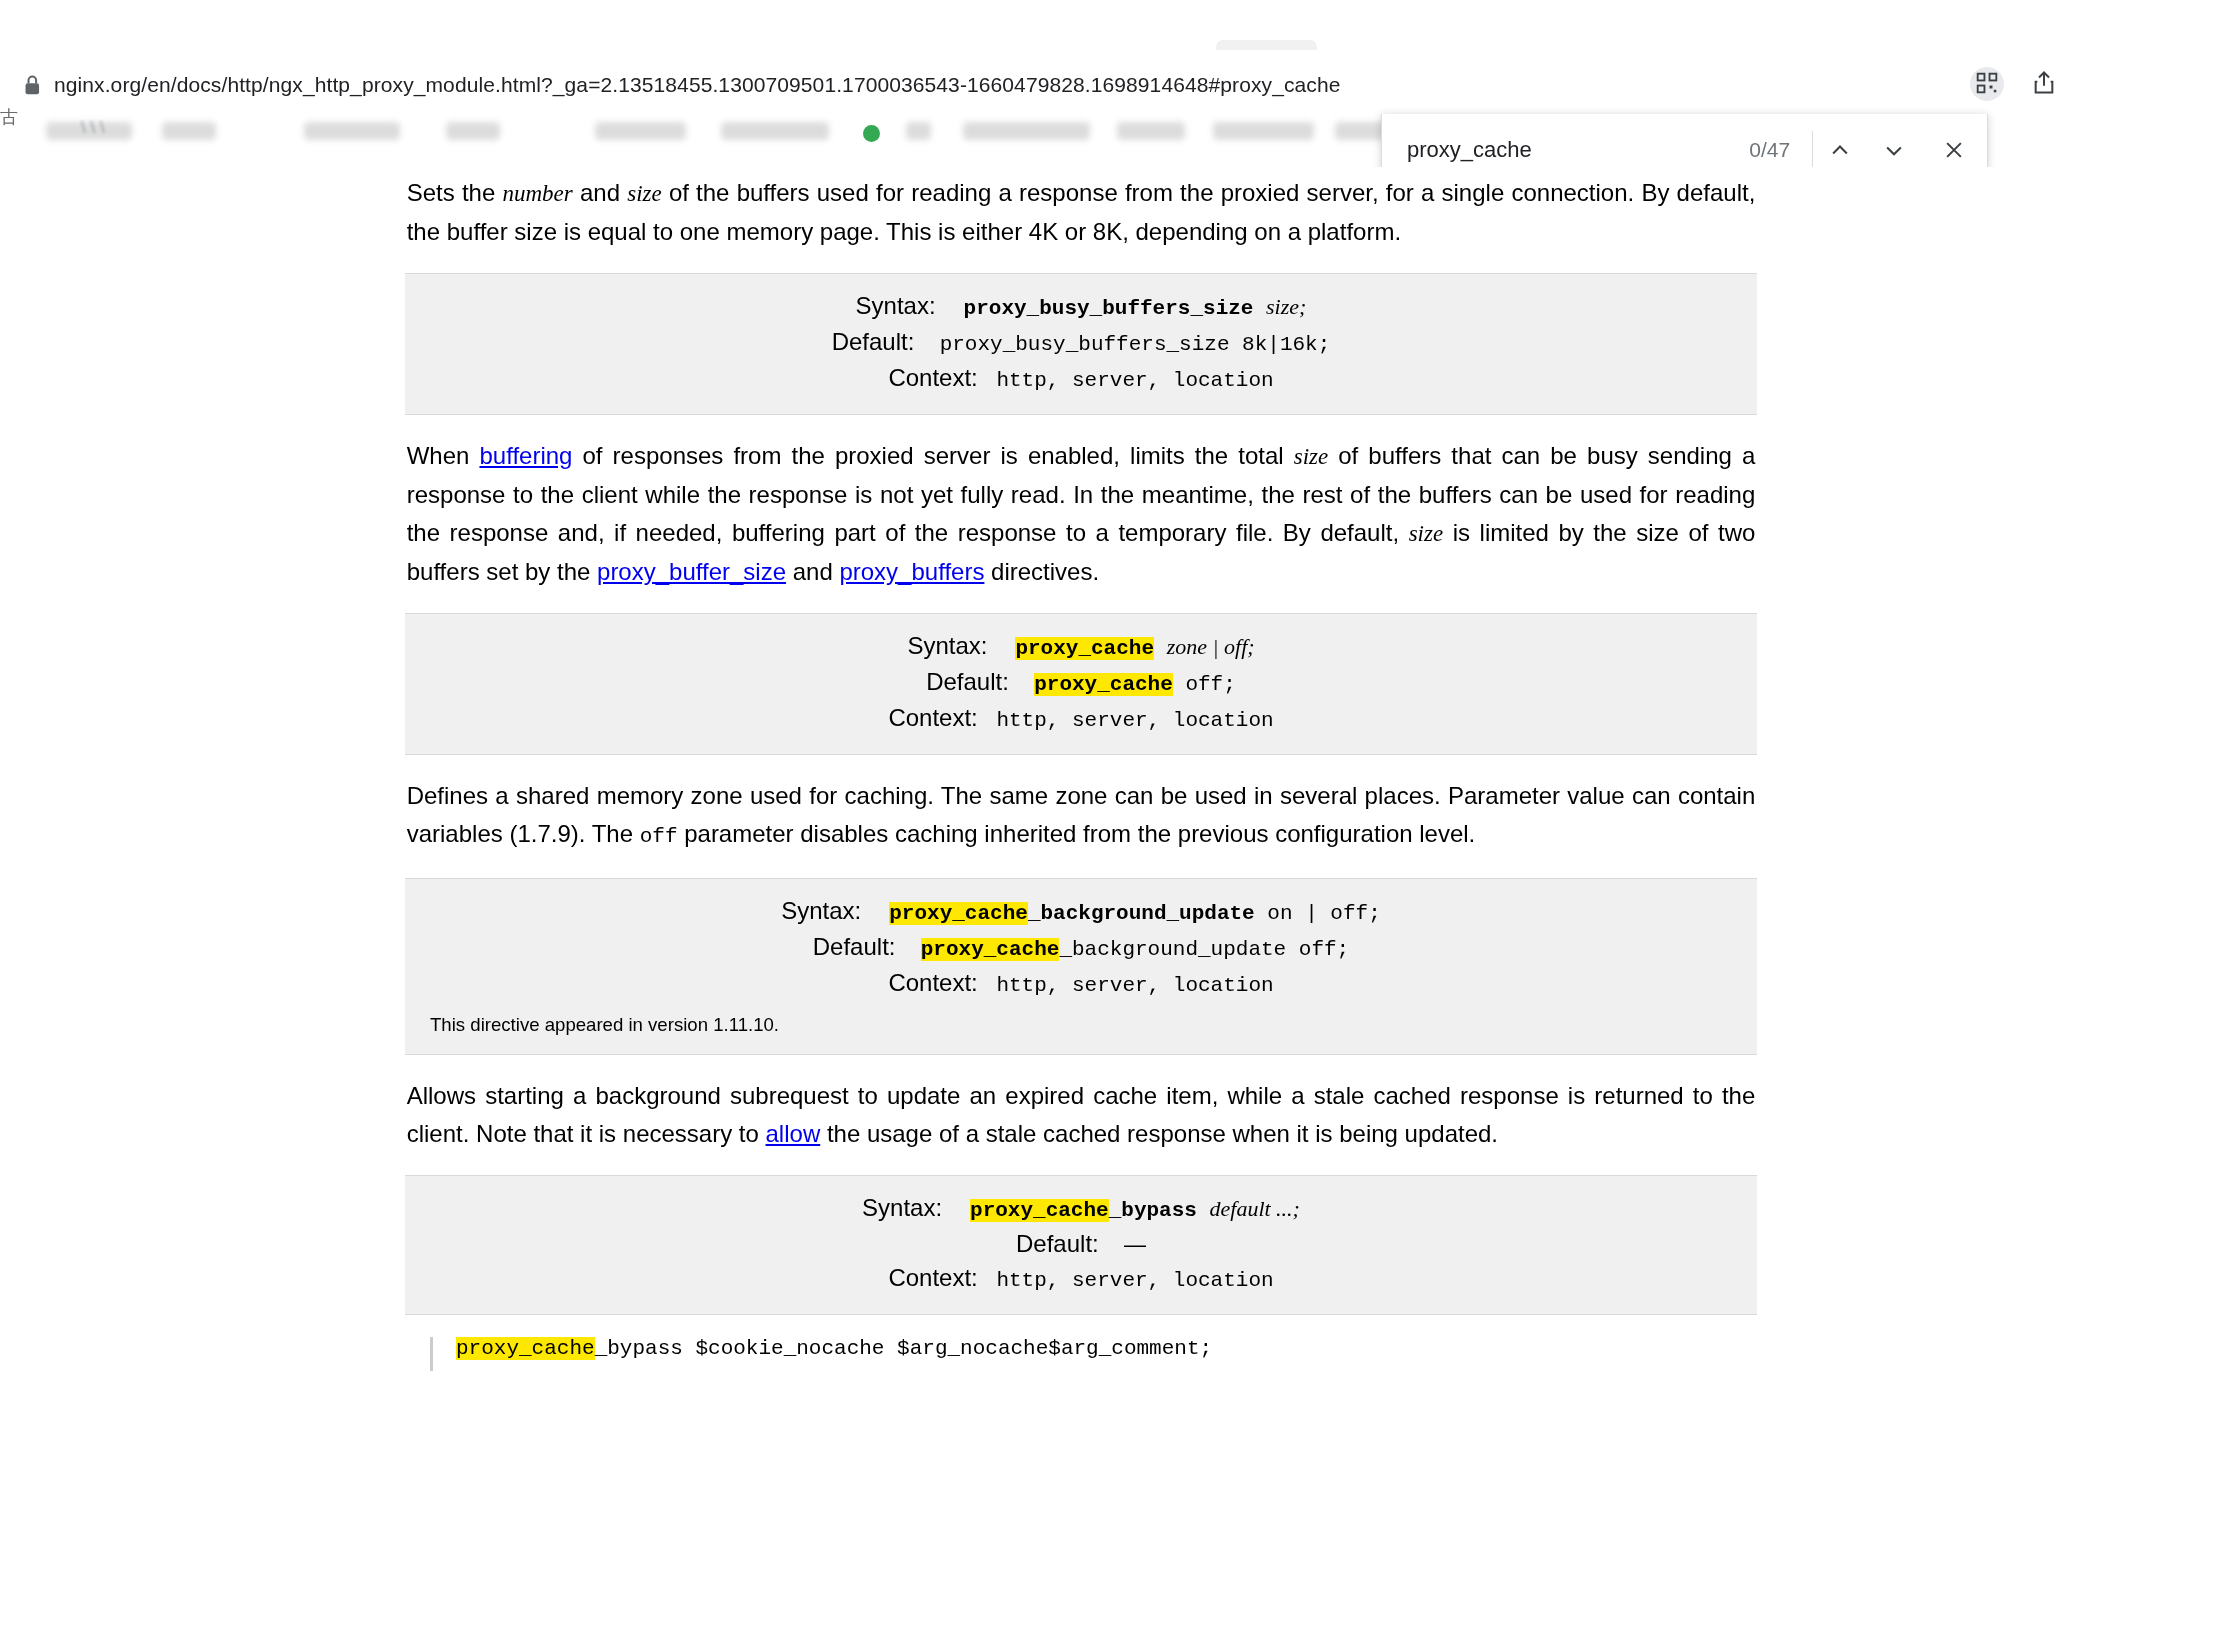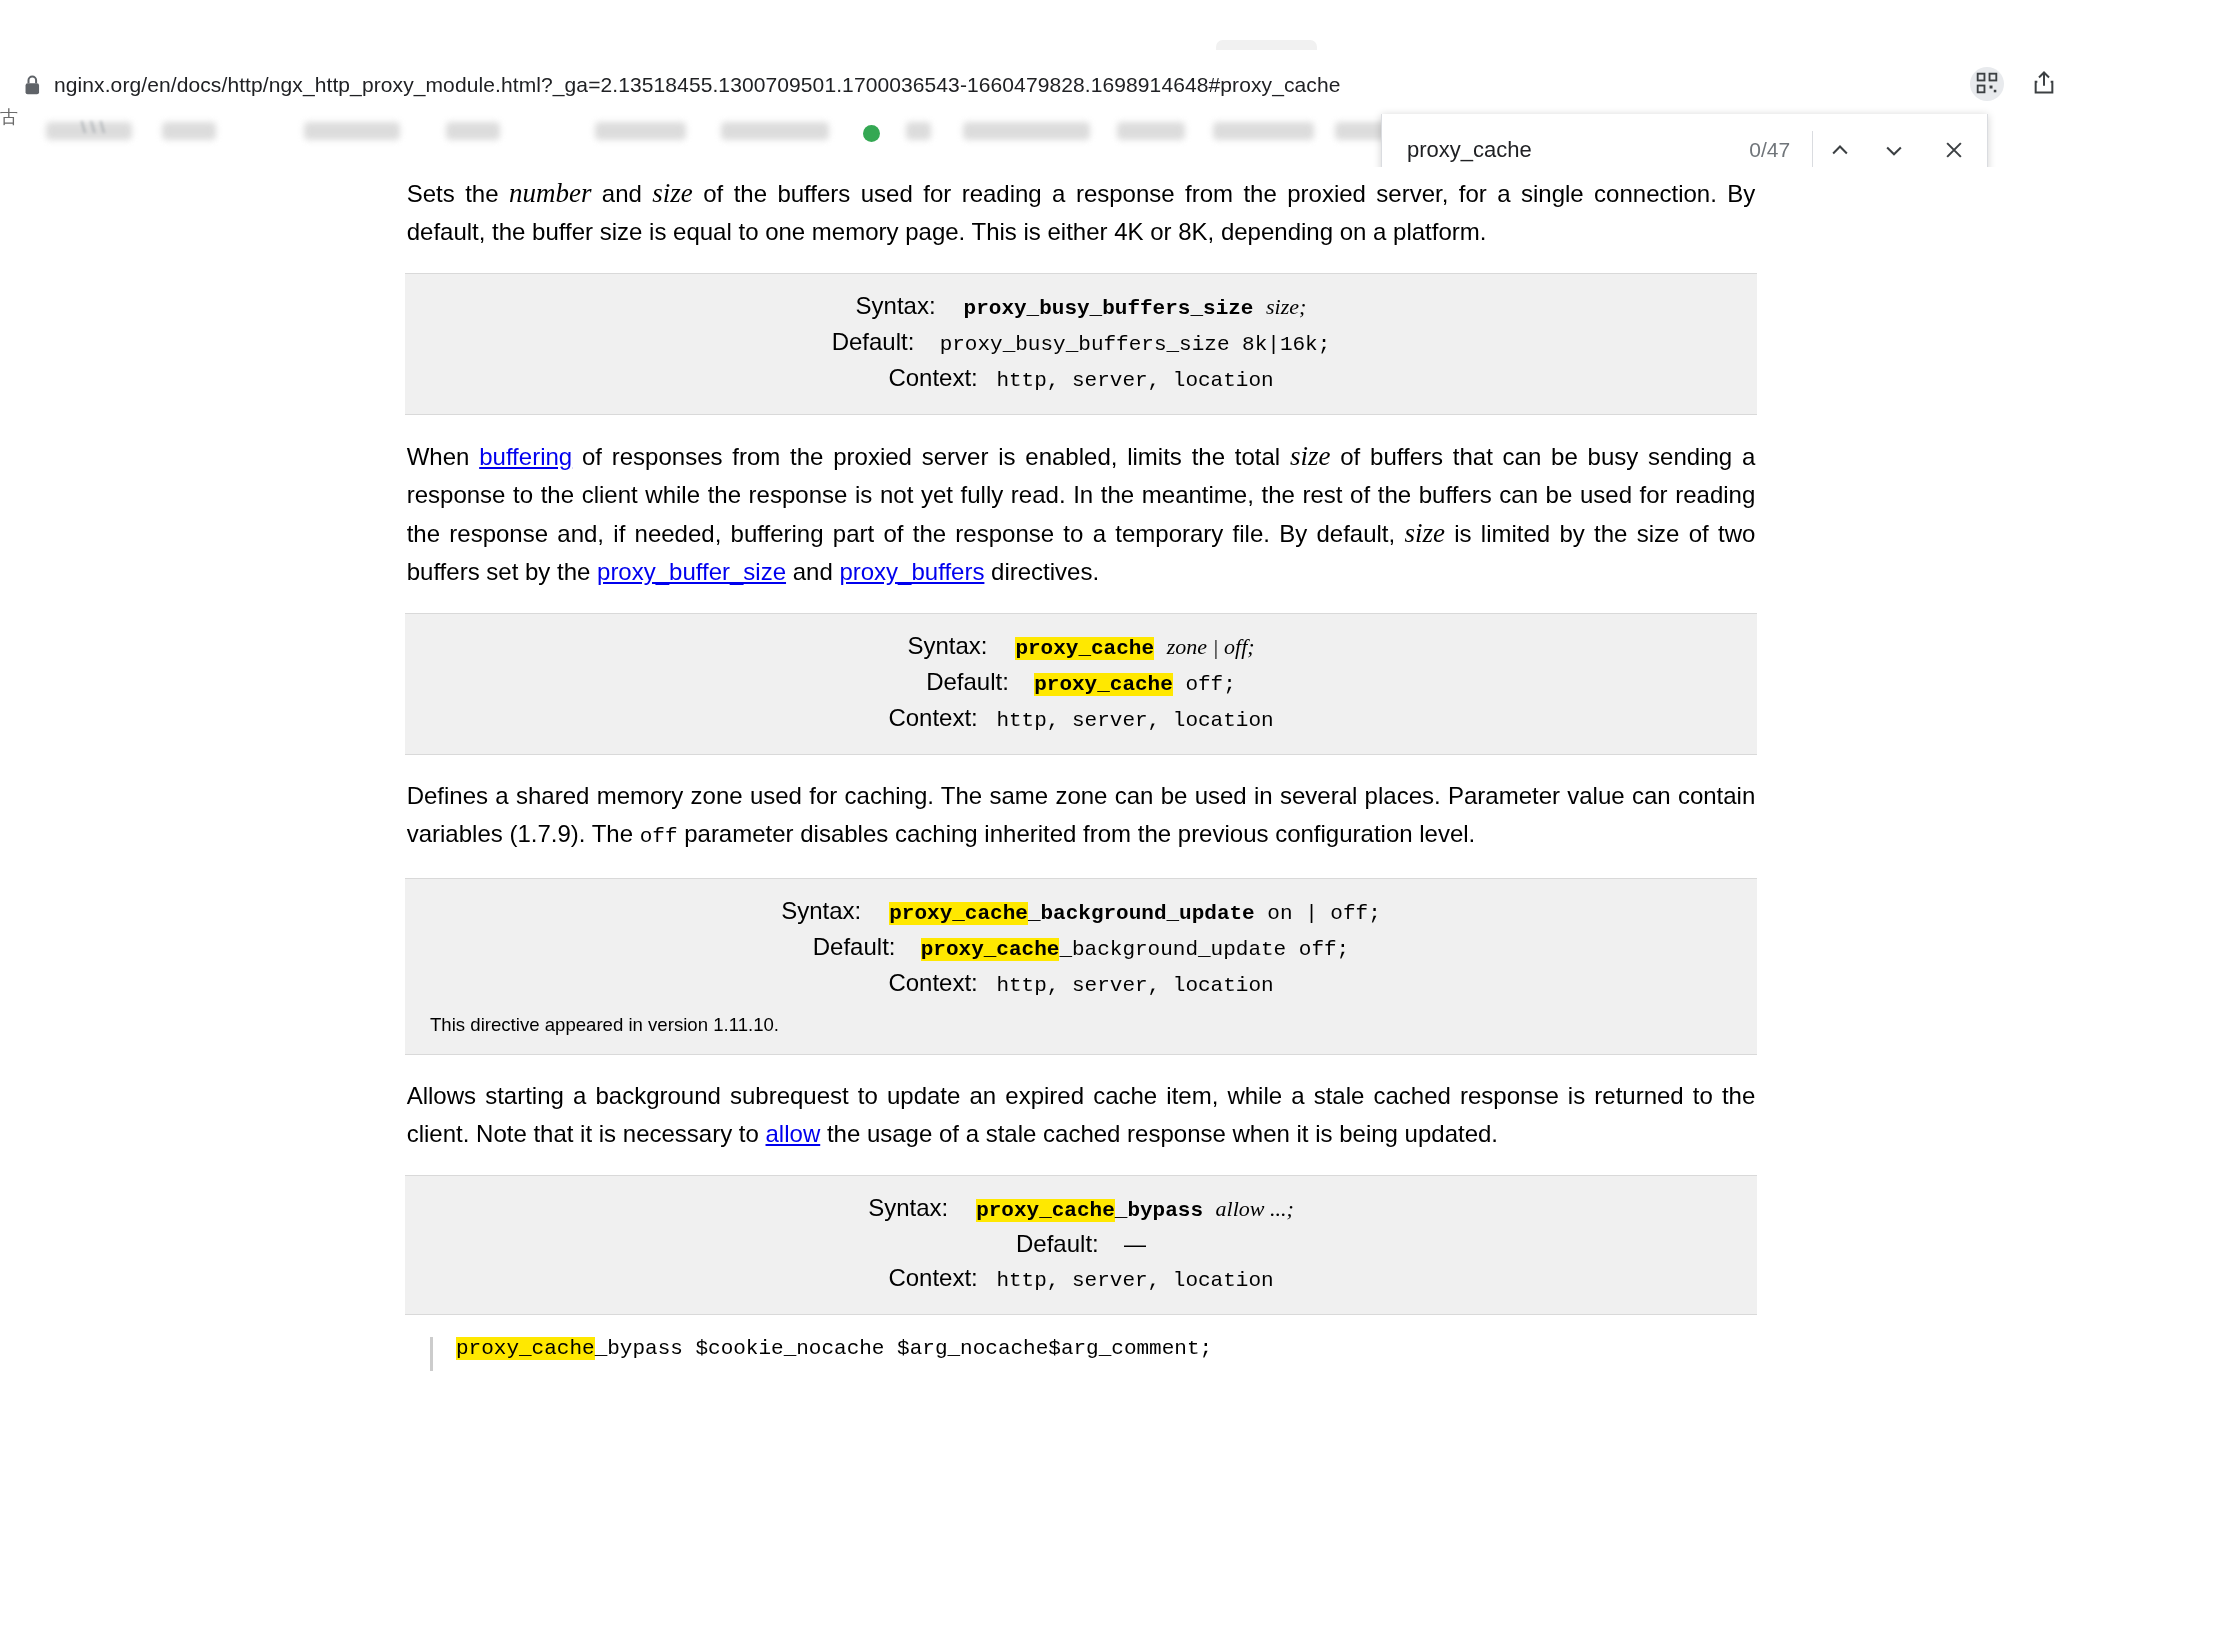--- a/index.html
+++ b/index.html
@@ -188,21 +188,21 @@
 
   .para {
     font-size: 24px;
     line-height: 38px;
     color: #000000;
     text-align: justify;
     margin: 0 0 12px 0;
     padding: 0 1.7px;
   }
   .para.firstpara { margin-top: 6.8px; }
-  .i { font-style: italic; font-family: "Liberation Serif", serif; font-size: 27px; }
+  .i { font-style: italic; font-family: "Liberation Serif", serif; font-size: 23px; }
   .mono { font-family: "Liberation Mono", monospace; font-size: 21px; }
   a.link { color: #0000ee; text-decoration: underline; }
 
   .directive {
     background: #f0f0f0;
     border-top: 0.8px solid #d9d9d9;
     border-bottom: 0.8px solid #d9d9d9;
     padding: 15px 25px 17px 25px;
     margin: 22px 0 22px 0;
   }
@@ -449,21 +449,21 @@
           <span class="dval">http, server, location</span>
         </div>
         <div class="dnote">This directive appeared in version 1.11.10.</div>
       </div>
 
       <p class="para"><span>Allows starting a background subrequest to update an expired cache item, while a stale cached response is returned to the client. Note that it is necessary to </span><a class="link" href="#">allow</a><span> the usage of a stale cached response when it is being updated.</span></p>
 
       <div class="directive">
         <div class="drow">
           <span class="dlabel">Syntax:</span>
-          <span class="dval"><b><span class="hl">proxy_cache</span><span>_bypass</span></b>&nbsp;<span class="dital">allow ...;</span></span>
+          <span class="dval"><b><span class="hl">proxy_cache</span><span>_bypass</span></b>&nbsp;<span class="dital">default ...;</span></span>
         </div>
         <div class="drow">
           <span class="dlabel">Default:</span>
           <span class="dval dash">—</span>
         </div>
         <div class="drow">
           <span class="dlabel">Context:</span>
           <span class="dval">http, server, location</span>
         </div>
       </div>

